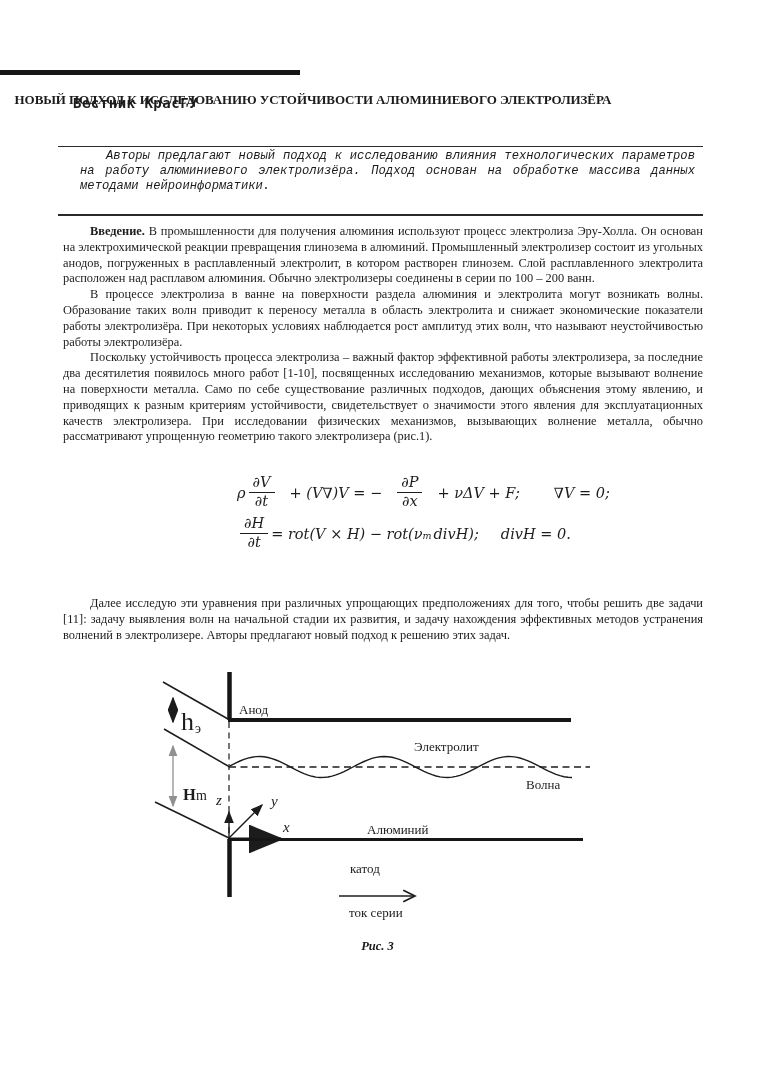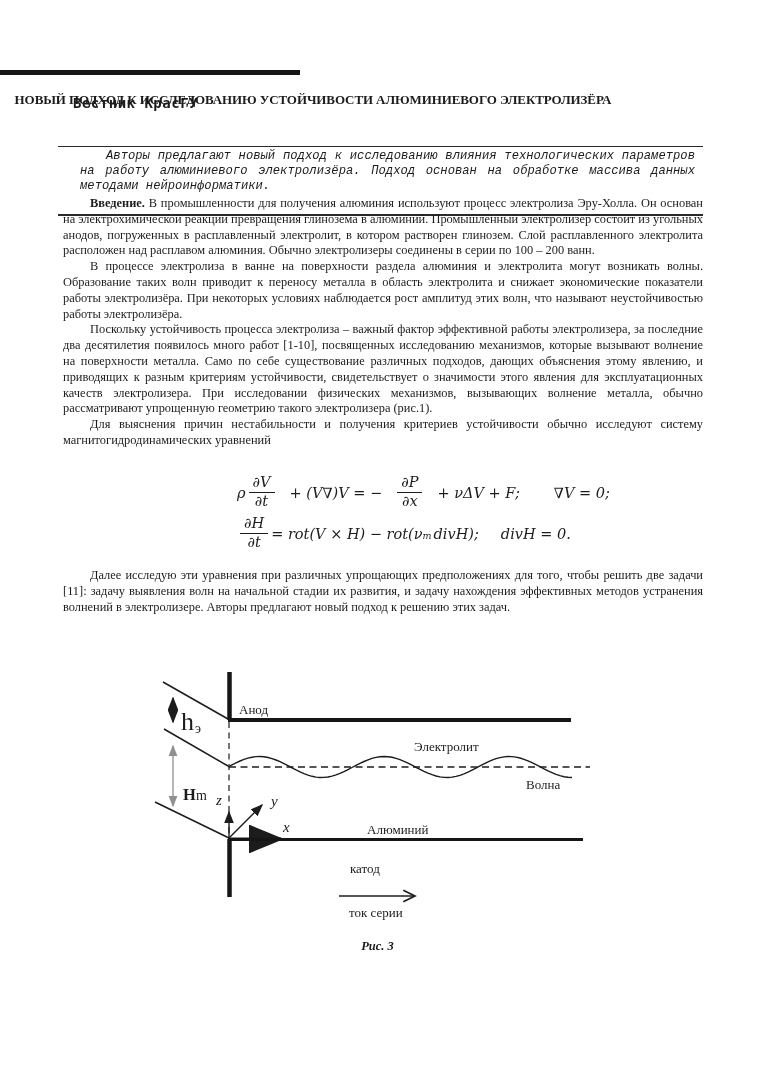--- a/index.html
+++ b/index.html
@@ -30,21 +30,21 @@
     border-top:1.4px solid #2a2a2a;border-bottom:2.6px solid #2a2a2a;
     padding:2px 8px 20px 22px;box-sizing:border-box;font-family:Liberation Mono, monospace;
   }
   .abstract p{
     margin:0;font-style:italic;font-size:12.2px;line-height:15px;
     text-indent:26px;text-align:justify;
   }
   
   .bodytext{
     position:absolute;left:63px;width:640px;
-    font-size:12.4px;line-height:15.8px;text-align:justify;
+    font-size:12.4px;line-height:15.8px;text-align:justify;margin-top:28px;
   }
   .bodytext p{margin:0;text-indent:27px;}
   .bt1{top:196px;}
   .bt2{top:568px;}
   
   .equations{
     position:absolute;left:237px;top:472px;
     font-family:"DejaVu Serif","Liberation Serif",serif;
     font-style:italic;font-size:14.5px;white-space:nowrap;
   }
@@ -77,21 +77,20 @@
   <div class="title">НОВЫЙ ПОДХОД К ИССЛЕДОВАНИЮ УСТОЙЧИВОСТИ АЛЮМИНИЕВОГО ЭЛЕКТРОЛИЗЁРА</div>
 
   <div class="abstract">
     <p>Авторы предлагают новый подход к исследованию влияния технологических параметров на работу алюминиевого электролизёра. Подход основан на обработке массива данных методами нейроинформатики.</p>
   </div>
 
   <div class="bodytext bt1">
     <p><b>Введение.</b><span> В промышленности для получения алюминия используют процесс электролиза Эру-Холла. Он основан на электрохимической реакции превращения глинозема в алюминий. Промышленный электролизер состоит из угольных анодов, погруженных в расплавленный электролит, в котором растворен глинозем. Слой расплавленного электролита расположен над расплавом алюминия. Обычно электролизеры соединены в серии по 100 – 200 ванн.</span></p>
     <p>В процессе электролиза в ванне на поверхности раздела алюминия и электролита могут возникать волны. Образование таких волн приводит к переносу металла в область электролита и снижает экономические показатели работы электролизёра. При некоторых условиях наблюдается рост амплитуд этих волн, что называют неустойчивостью работы электролизёра.</p>
     <p>Поскольку устойчивость процесса электролиза – важный фактор эффективной работы электролизера, за последние два десятилетия появилось много работ [1-10], посвященных исследованию механизмов, которые вызывают волнение на поверхности металла. Само по себе существование различных подходов, дающих объяснения этому явлению, и приводящих к разным критериям устойчивости, свидетельствует о значимости этого явления для эксплуатационных качеств электролизера. При исследовании физических механизмов, вызывающих волнение металла, обычно рассматривают упрощенную геометрию такого электролизера (рис.1).</p>
-    <p>Для выяснения причин нестабильности и получения критериев устойчивости обычно исследуют систему магнитогидродинамических уравнений</p>
   </div>
 
   <div class="equations">
     <div class="eq-row">
       <span>ρ</span>
       <span class="frac">
         <span class="num">∂V</span>
         <span class="den">∂t</span>
       </span>
       <span class="eq-mid">+ (V∇)V = −</span>

